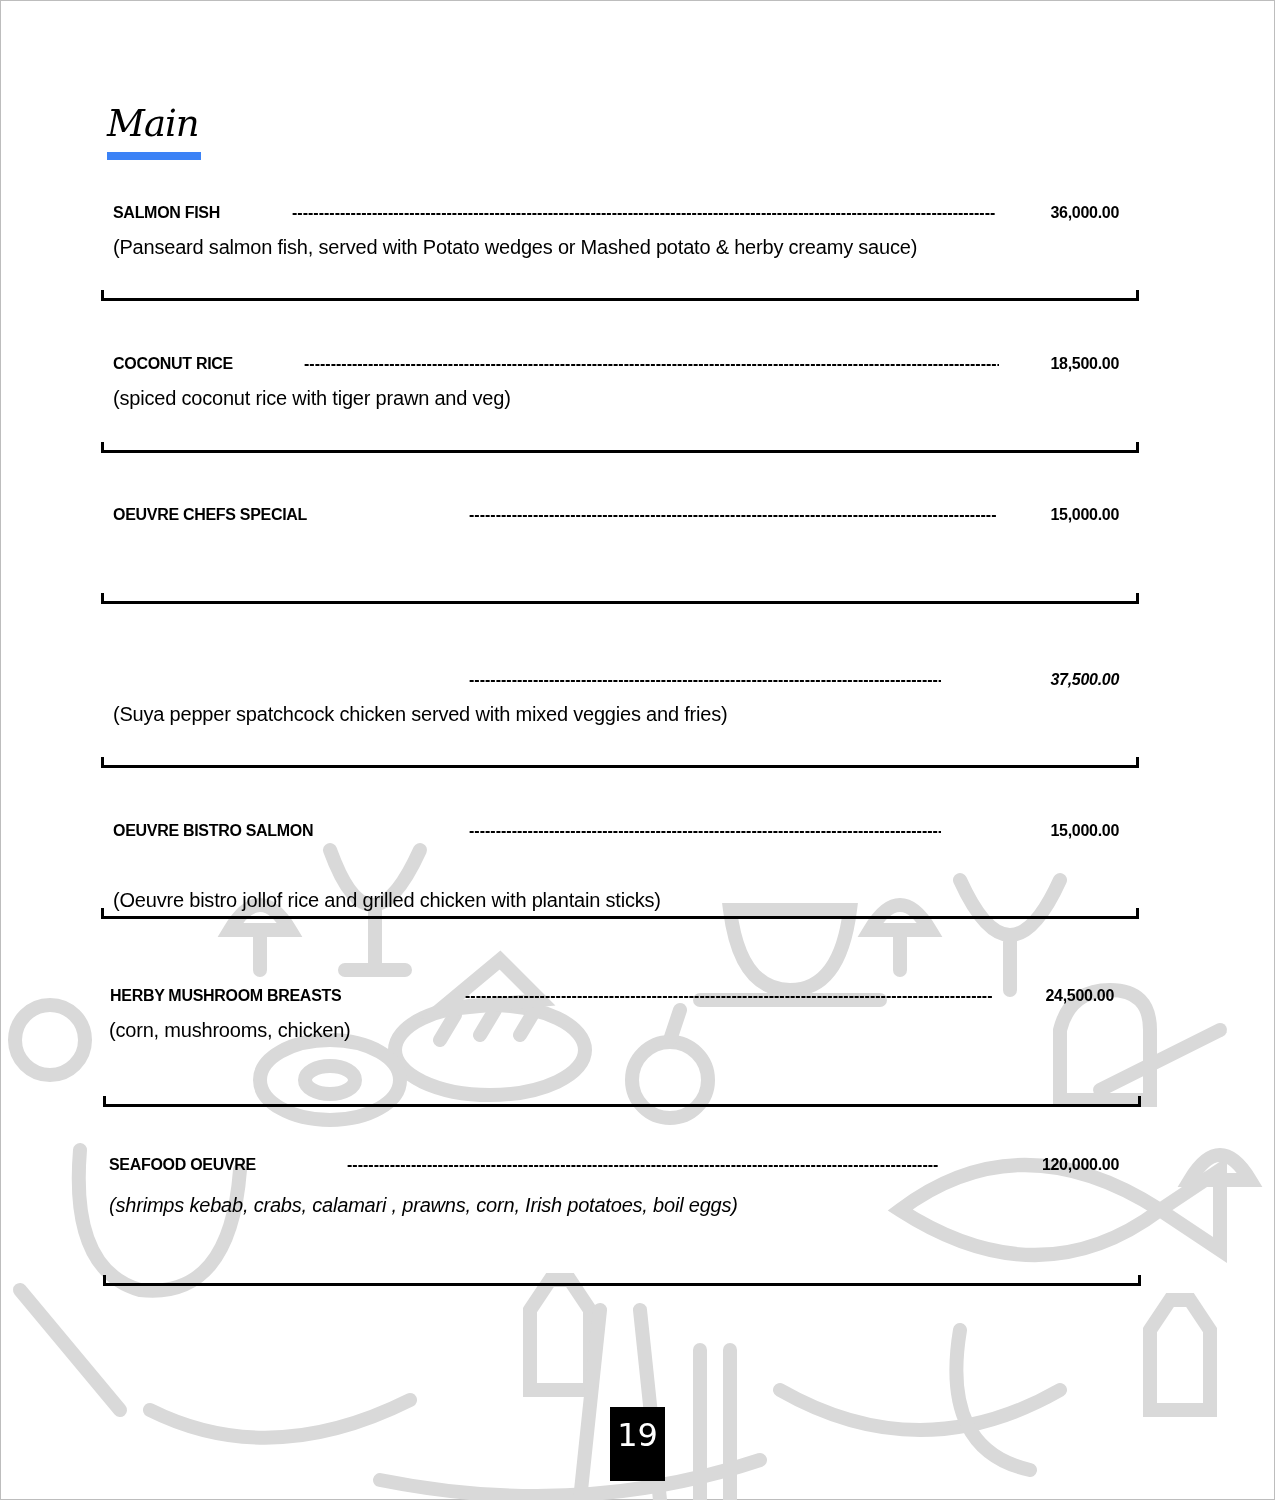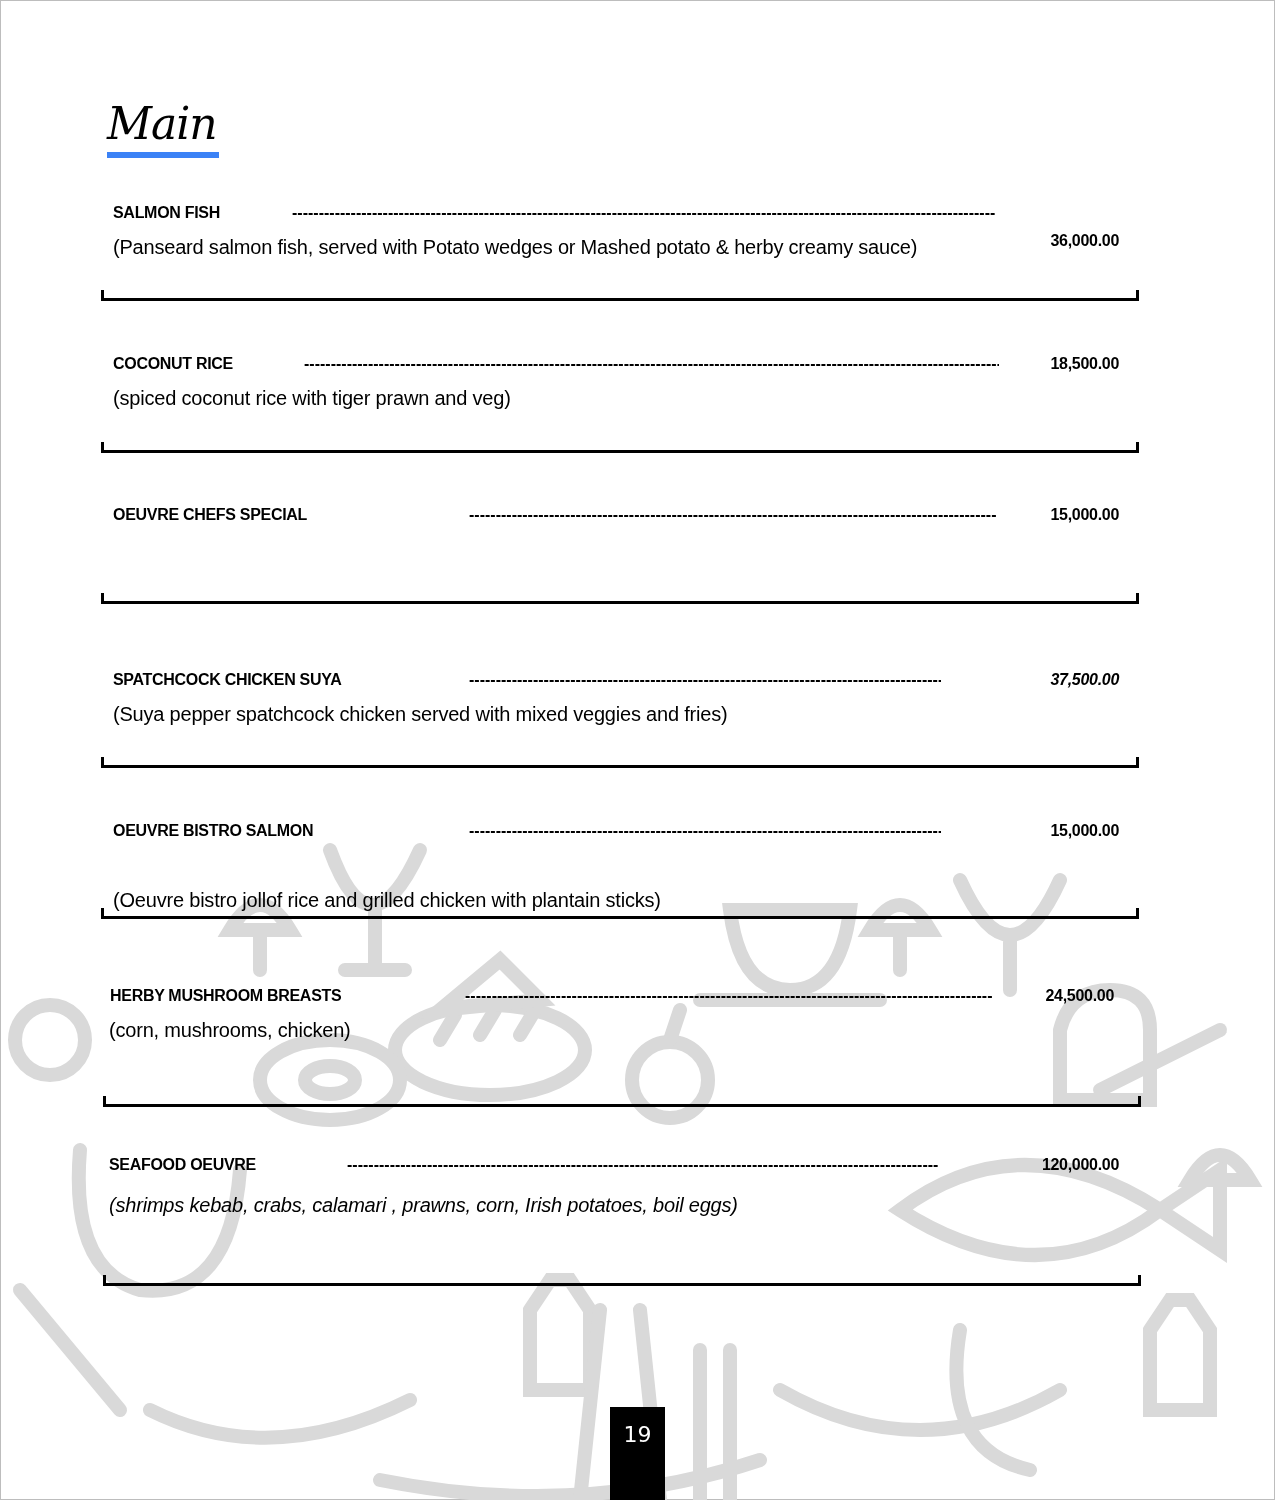--- a/index.html
+++ b/index.html
@@ -1,30 +1,30 @@
 <!DOCTYPE html>
 <html><head>
 <meta charset="utf-8">
 <style>
   html, body { margin:0; padding:0; }
   body { width:1275px; height:1500px; position:relative; background:#ffffff; overflow:hidden;
          font-family:"Liberation Sans", sans-serif; color:#000; }
   .page-border { position:absolute; left:0; top:0; width:1273px; height:1498px; border:1px solid #bdbdbd; pointer-events:none; }
   .bg-pattern { position:absolute; left:0; top:790px; width:1275px; height:710px; }
   .title { position:absolute; left:107px; top:96px; font-family:"DejaVu Serif", serif; font-style:italic;
-           font-size:44px; letter-spacing:-1px; border-bottom:6px solid #3b82f6; line-height:56px; padding-right:2px; }
+           font-size:37px; letter-spacing:-1px; border-bottom:8px solid #3b82f6; line-height:56px; padding-right:2px; }
   .item { position:absolute; left:0; width:1275px; }
   .row { position:absolute; height:26px; font-weight:bold; font-size:16px; line-height:26px; letter-spacing:-0.3px; }
   .name { position:absolute; white-space:nowrap; }
   .leader { position:absolute; overflow:hidden; white-space:nowrap; letter-spacing:0px; }
   .price { position:absolute; white-space:nowrap; text-align:right; }
   .desc { position:absolute; font-size:20px; line-height:26px; white-space:nowrap; letter-spacing:-0.2px; }
   .divider { position:absolute; height:8px; border-left:3px solid #000; border-right:3px solid #000; border-bottom:3px solid #000; }
-  .page-num { position:absolute; left:610px; top:1407px; width:55px; height:93px; background:#000; color:#fff;
-              font-family:"DejaVu Sans", sans-serif; font-size:22px; text-align:center; line-height:56px; }
+  .page-num { position:absolute; left:610px; top:1407px; width:55px; height:74px; background:#000; color:#fff;
+              font-family:"DejaVu Sans", sans-serif; font-size:32px; text-align:center; line-height:56px; }
 </style>
 </head>
 <body>
 
 <div class="page-border"></div>
 
 <svg class="bg-pattern" viewBox="0 0 1275 710" fill="none" stroke="#d9d9d9" stroke-width="14" stroke-linecap="round">
   <g>
       <path d="M900 420 q120 -90 260 0 q-120 90 -260 0 z M1160 420 l60 -40 l0 80 z"></path>
     </g>
@@ -77,21 +77,21 @@
       <path d="M1060 240 q10 -40 50 -40 q40 0 40 40 v70 h-90 z"></path>
     </g>
 </svg>
 
 <div class="title">Main</div>
 
 <div class="item">
   <div class="row" style="top:200px; left:113px; width:1006px;">
     <span class="name" style="left:0;">SALMON FISH</span>
     <span class="leader" style="left:179px; width:703px;">--------------------------------------------------------------------------------------------------------------------------------------------</span>
-    <span class="price" style="right:0;margin-top:28px;">36,000.00</span>
+    <span class="price" style="right:0;">36,000.00</span>
   </div>
   <div class="desc" style="left:113px; top:234px;">(Panseard salmon fish, served with Potato wedges or Mashed potato &amp; herby creamy sauce)</div>
   <div class="divider" style="left:101px; top:290px; width:1032px;"></div>
 </div>
 
 <div class="item">
   <div class="row" style="top:351px; left:113px; width:1006px;">
     <span class="name" style="left:0;">COCONUT RICE</span>
     <span class="leader" style="left:191px; width:695px;">--------------------------------------------------------------------------------------------------------------------------------------------</span>
     <span class="price" style="right:0;">18,500.00</span>
@@ -104,21 +104,20 @@
   <div class="row" style="top:502px; left:113px; width:1006px;">
     <span class="name" style="left:0;">OEUVRE CHEFS SPECIAL</span>
     <span class="leader" style="left:356px; width:528px;">--------------------------------------------------------------------------------------------------------------------------------------------</span>
     <span class="price" style="right:0;">15,000.00</span>
   </div>
   <div class="divider" style="left:101px; top:593px; width:1032px;"></div>
 </div>
 
 <div class="item">
   <div class="row" style="top:667px; left:113px; width:1006px;">
-    <span class="name" style="left:0;">SPATCHCOCK CHICKEN SUYA</span>
     <span class="leader" style="left:356px; width:472px;">--------------------------------------------------------------------------------------------------------------------------------------------</span>
     <span class="price" style="right:0;font-style:italic;">37,500.00</span>
   </div>
   <div class="desc" style="left:113px; top:701px;">(Suya pepper spatchcock chicken served with mixed veggies and fries)</div>
   <div class="divider" style="left:101px; top:757px; width:1032px;"></div>
 </div>
 
 <div class="item">
   <div class="row" style="top:818px; left:113px; width:1006px;">
     <span class="name" style="left:0;">OEUVRE BISTRO SALMON</span>

